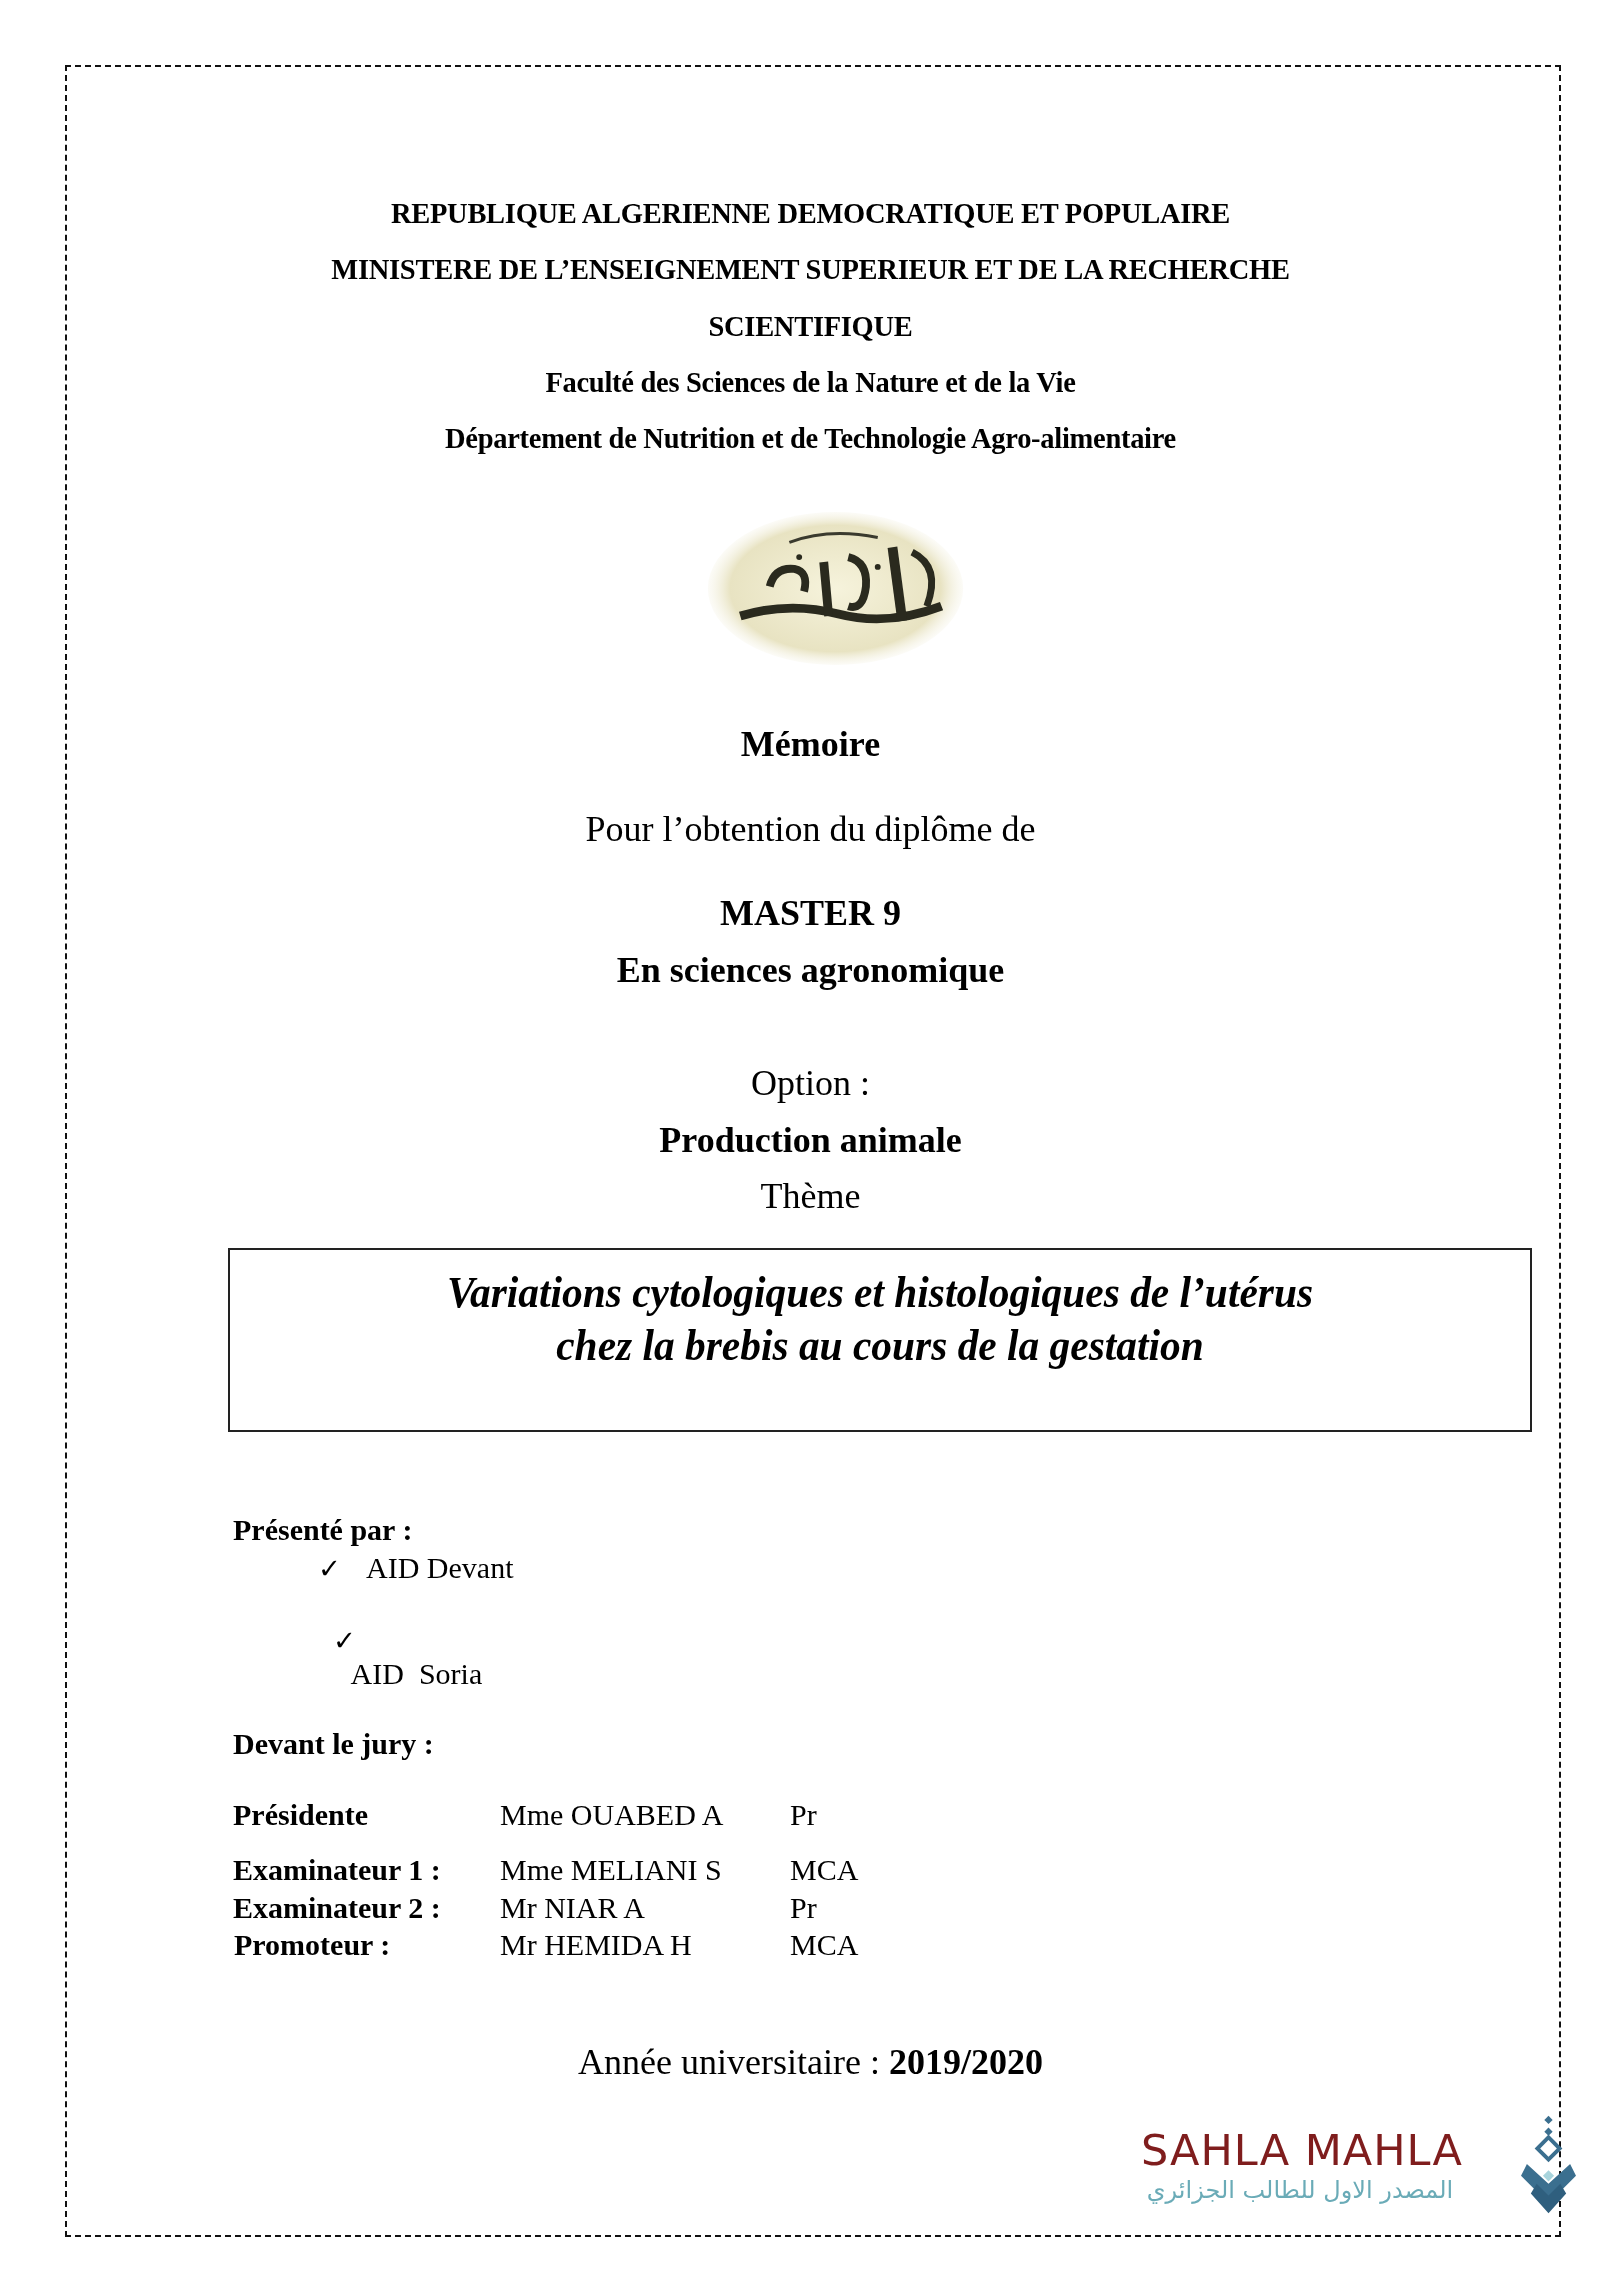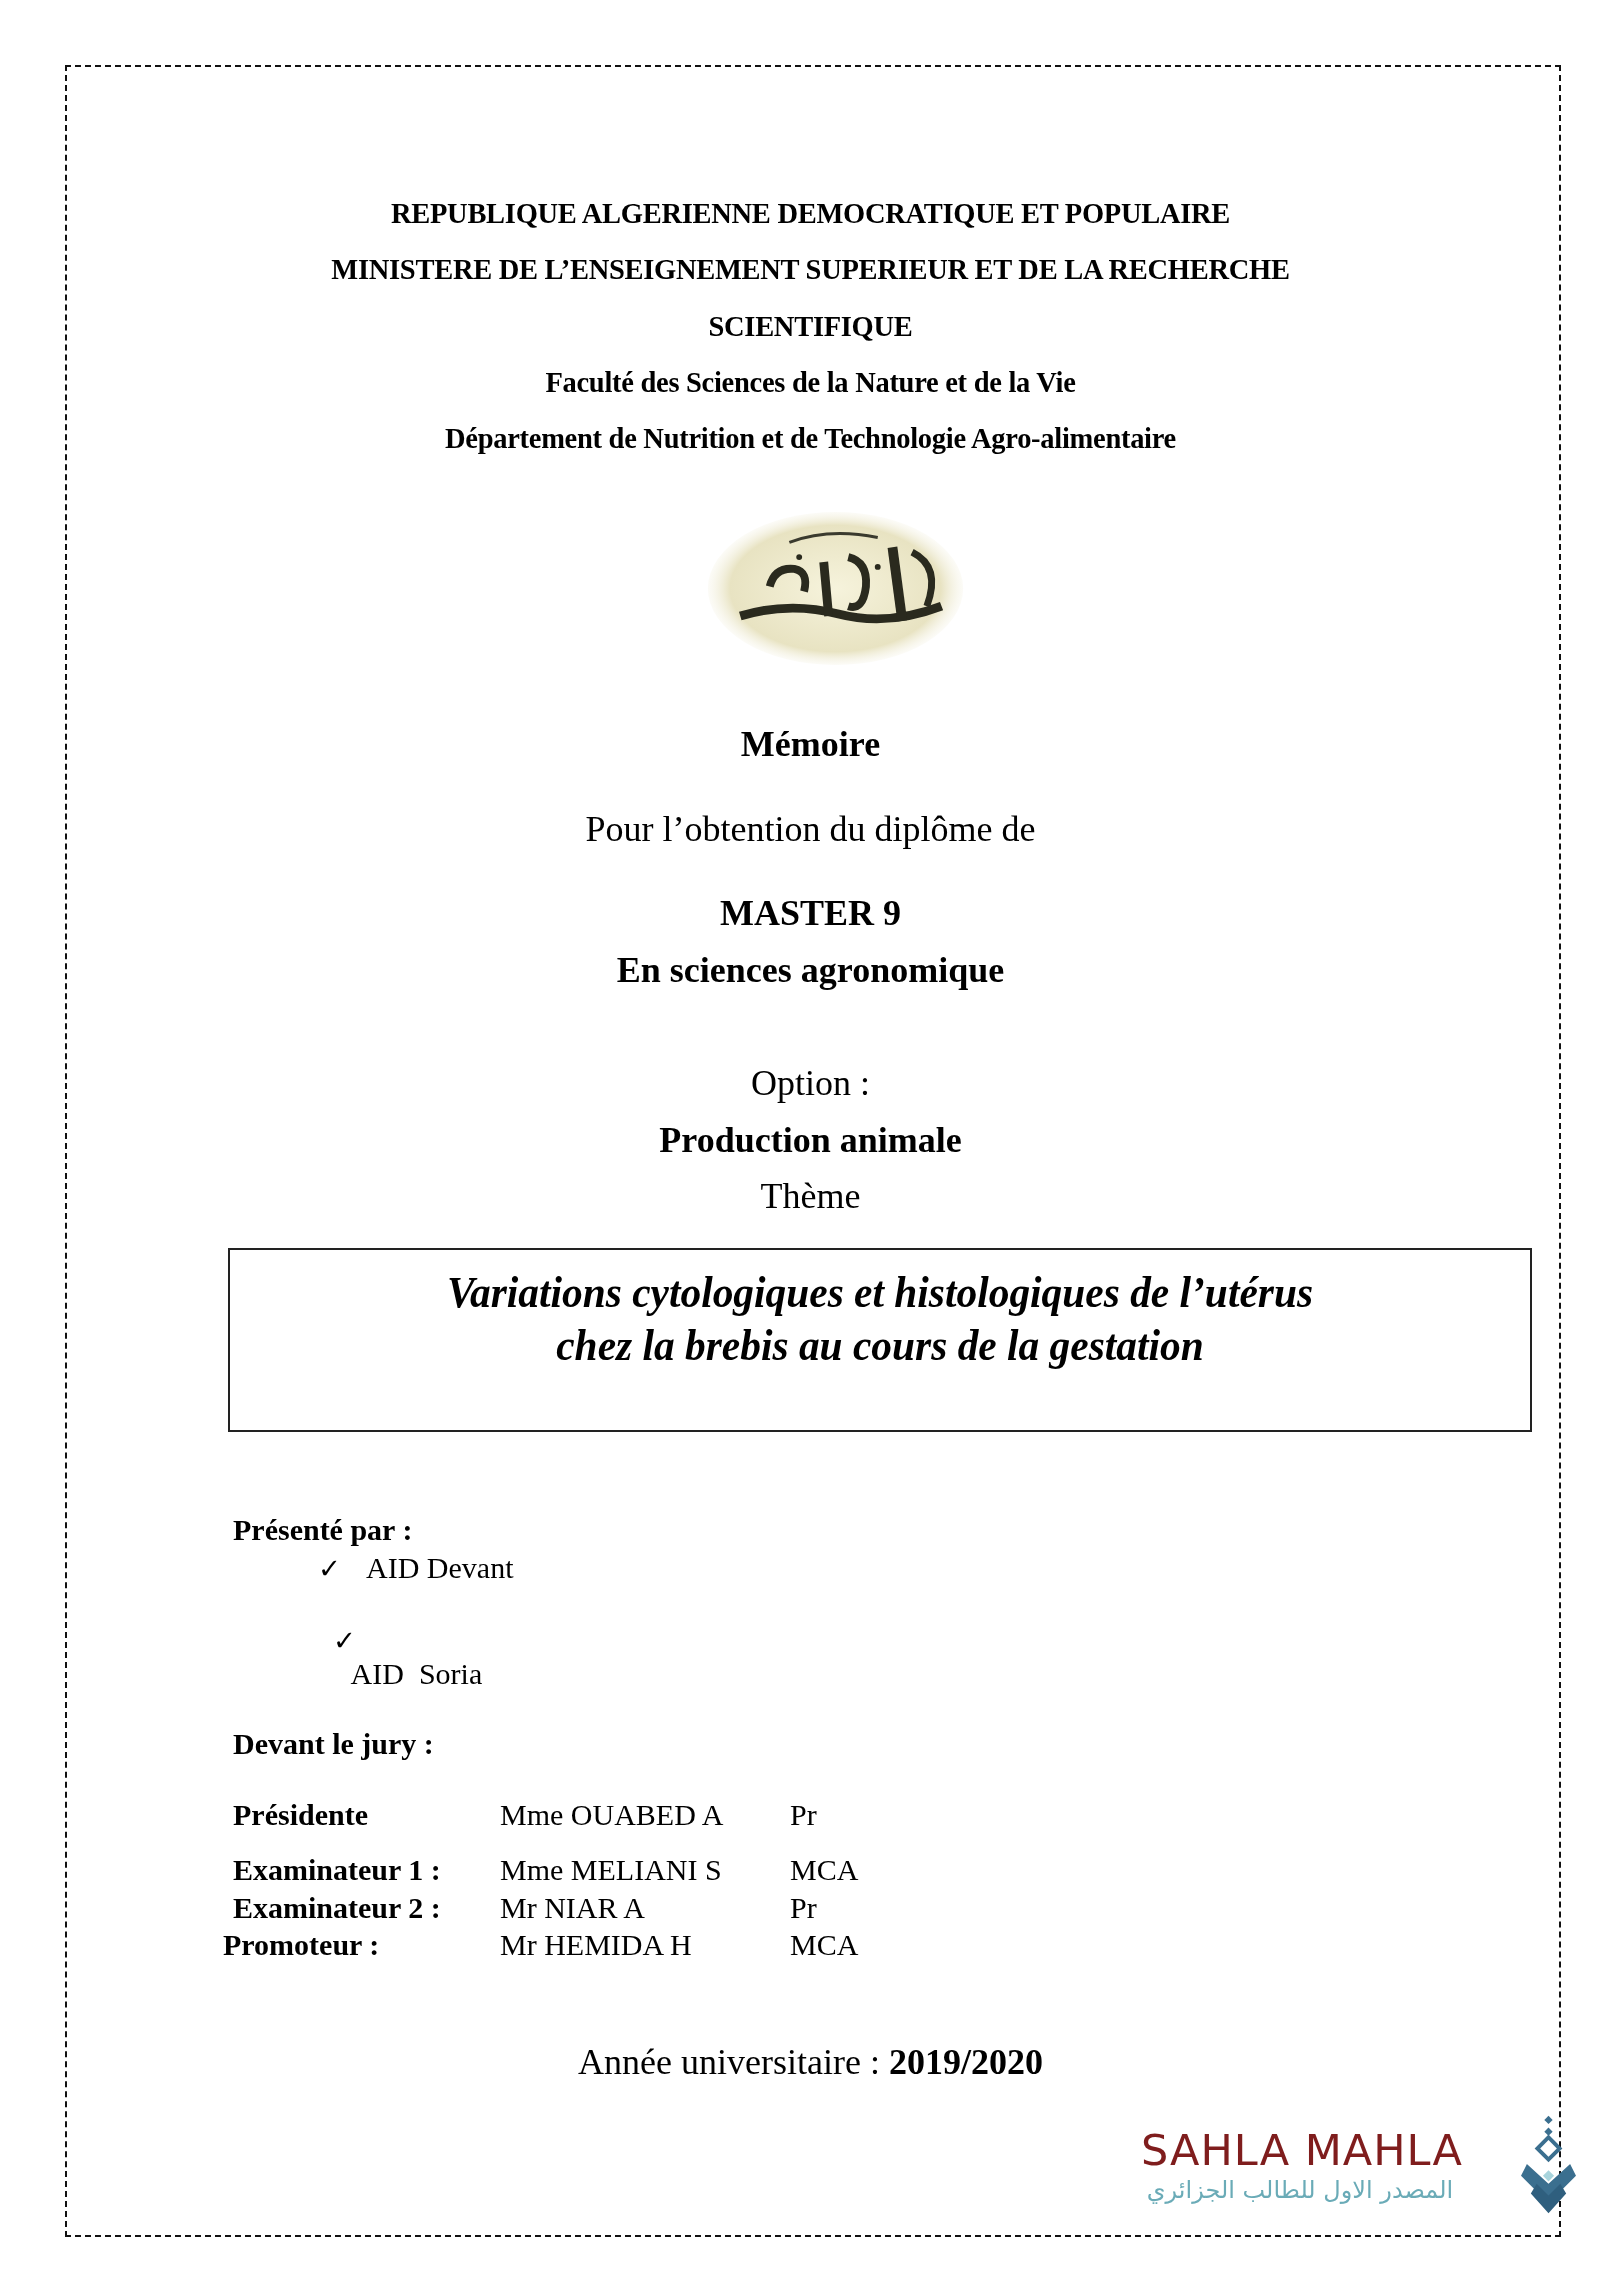--- a/index.html
+++ b/index.html
@@ -87,21 +87,21 @@
 <div class="abs" style="left:790px; top:1798px;">Pr</div>
 
 <div class="abs bold" style="left:233px; top:1853px;">Examinateur 1 :</div>
 <div class="abs" style="left:500px; top:1853px;">Mme MELIANI S</div>
 <div class="abs" style="left:790px; top:1853px;">MCA</div>
 
 <div class="abs bold" style="left:233px; top:1891px;">Examinateur 2 :</div>
 <div class="abs" style="left:500px; top:1891px;">Mr NIAR A</div>
 <div class="abs" style="left:790px; top:1891px;">Pr</div>
 
-<div class="abs bold" style="left:223px; top:1928px;text-align:right;">Promoteur :</div>
+<div class="abs bold" style="left:234px; top:1928px;text-align:right;">Promoteur :</div>
 <div class="abs" style="left:500px; top:1928px;">Mr HEMIDA H</div>
 <div class="abs" style="left:790px; top:1928px;">MCA</div>
 
 <div class="c reg" style="top:2041px;">
   <span>Année universitaire :</span>
   <span class="bold">2019/2020</span>
 </div>
 
 <div class="sm-logo">
   <div class="sm-text">SAHLA MAHLA</div>

